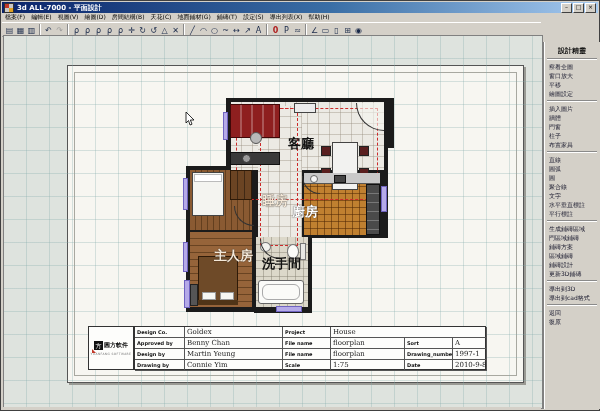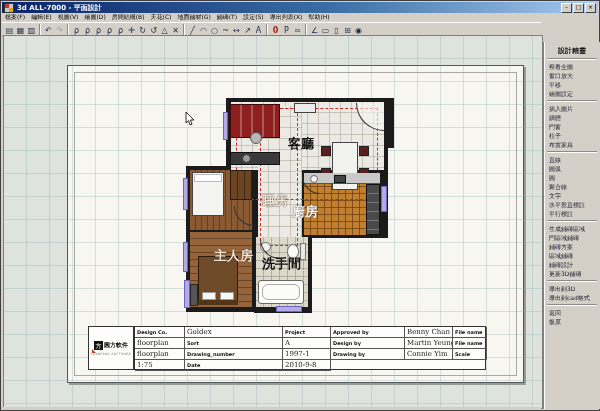--- a/index.html
+++ b/index.html
@@ -211,20 +211,21 @@
           <span class="logo-name">圓方軟件</span>
         </div>
         <span class="logo-sub">YUANFANG SOFTWARE</span>
       </div>
 
       <div class="abs tblock">
 
         <span class="tb-cell tb-label">Design Co.</span>
         <span class="tb-cell tb-value">Goldex</span>
         <span class="tb-cell tb-label">Project</span>
+        <span class="tb-cell tb-value span3">House</span>
 
         <span class="tb-cell tb-label">Approved by</span>
         <span class="tb-cell tb-value">Benny Chan</span>
         <span class="tb-cell tb-label">File name</span>
         <span class="tb-cell tb-value">floorplan</span>
         <span class="tb-cell tb-label">Sort</span>
         <span class="tb-cell tb-value">A</span>
 
         <span class="tb-cell tb-label">Design by</span>
         <span class="tb-cell tb-value">Martin Yeung</span>

